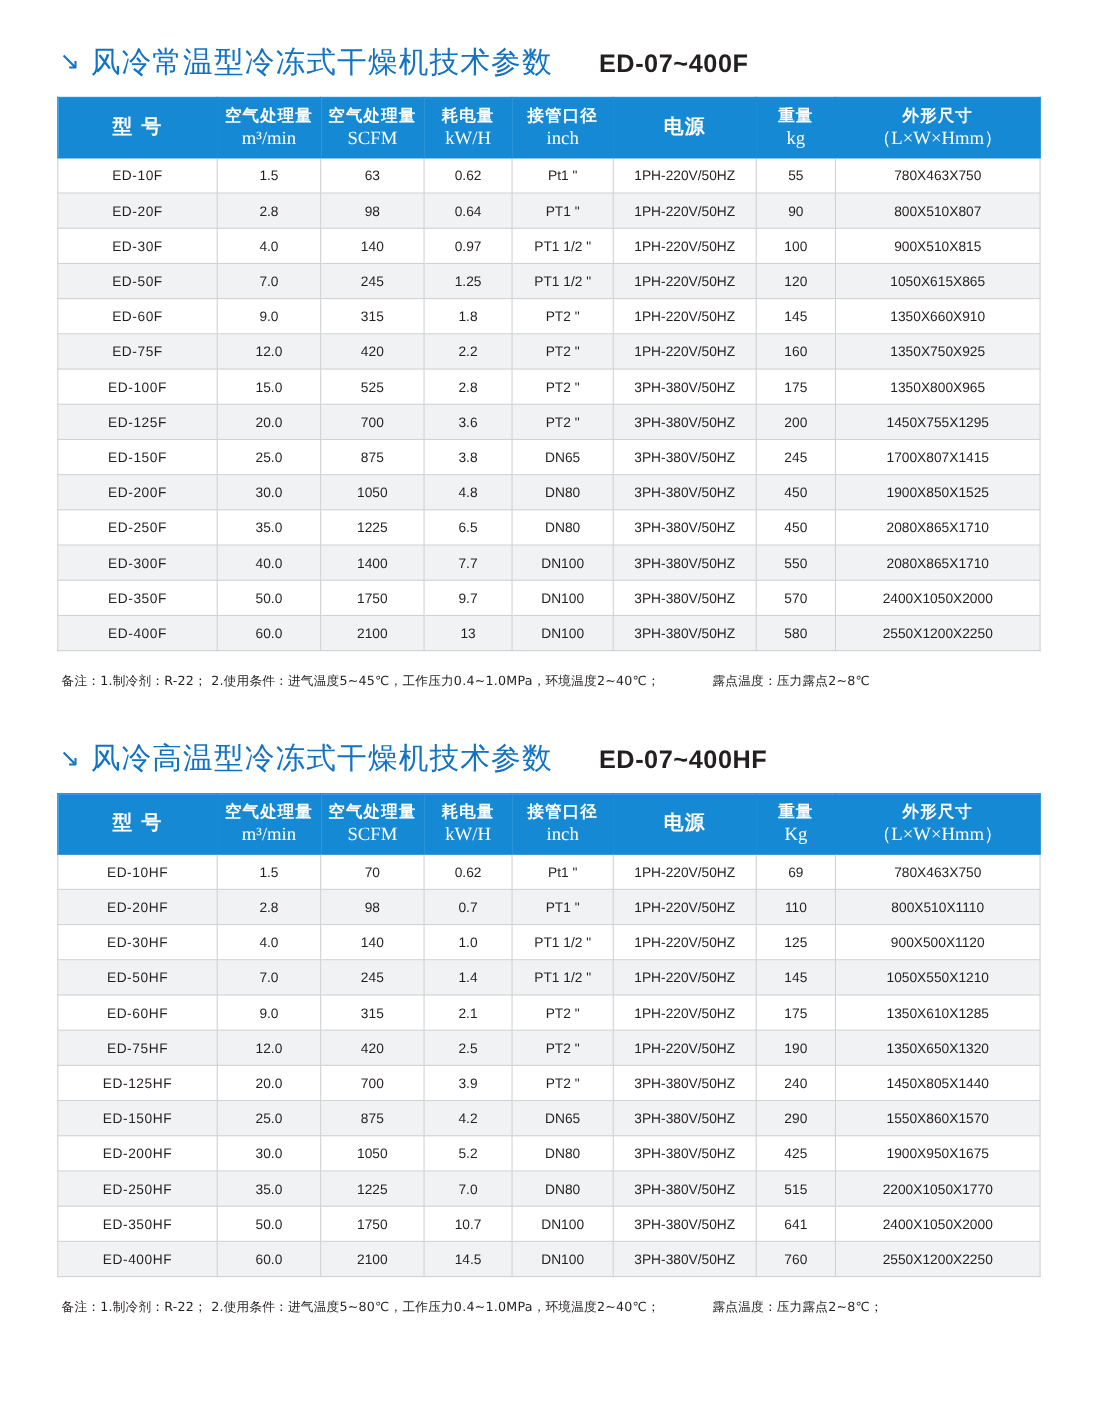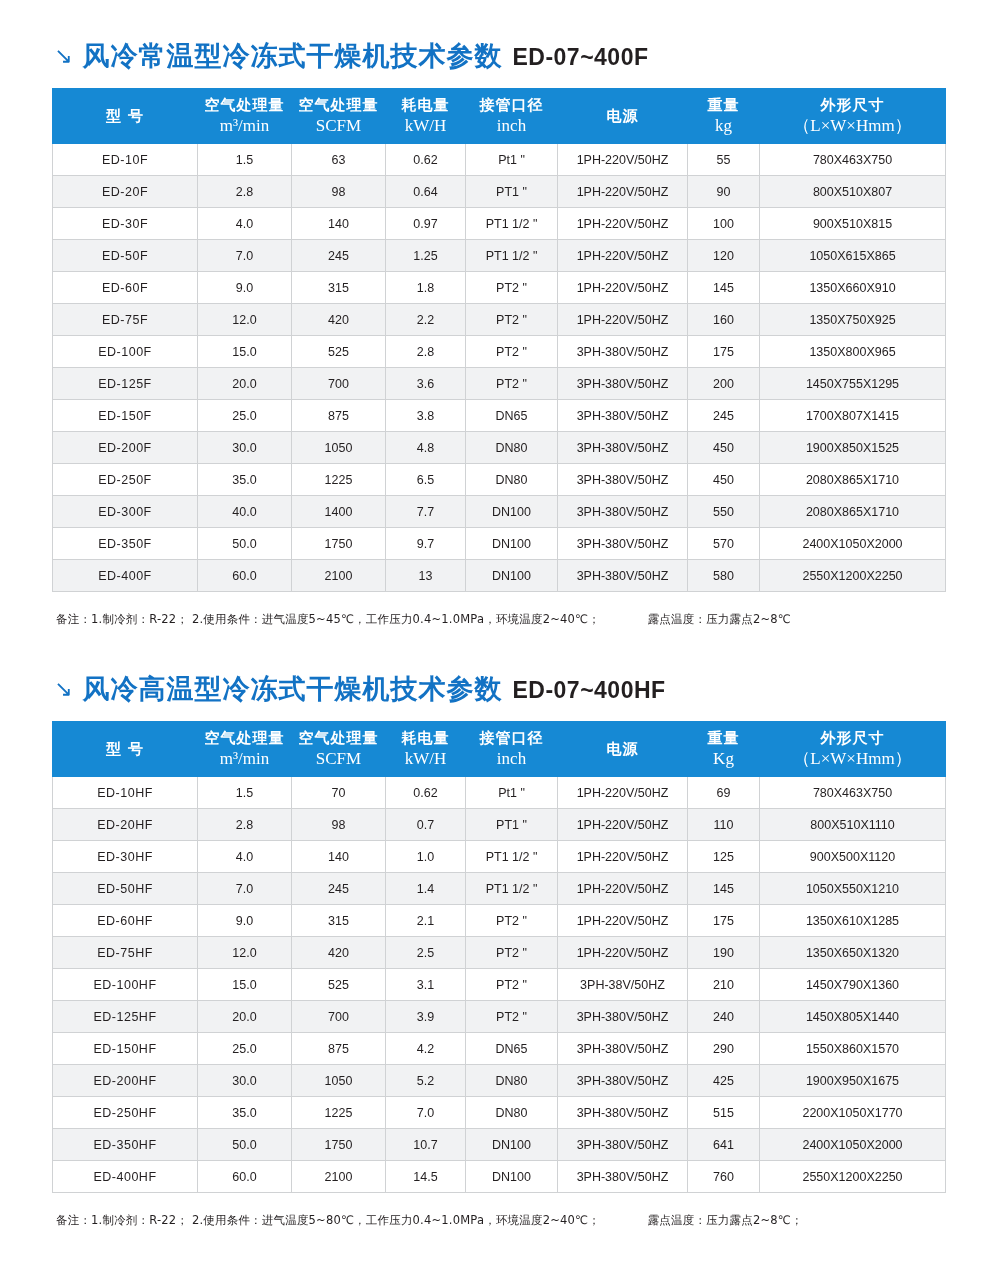--- a/index.html
+++ b/index.html
@@ -36,30 +36,31 @@
   }
   .title-arrow {
     color: #1272c4;
     font-size: 22px;
     line-height: 1;
     transform: translateY(-2px);
     display: inline-block;
   }
   .title-main {
     font-size: 27px;
-    font-weight: bold;
+    font-weight: normal;
     color: #1272c4;
     letter-spacing: 1px;
     font-family: "DejaVu Sans", "Liberation Sans", sans-serif;
   }
   .title-model {
     font-size: 23px;
     font-weight: bold;
     color: #231f20;
     letter-spacing: 0.5px;
+    margin-left: 32px;
   }
 
   table.spec {
     border-collapse: collapse;
     width: 893px;
     table-layout: fixed;
   }
   table.spec th, table.spec td {
     border: 1px solid #d0d2d4;
     text-align: center;
@@ -83,21 +84,21 @@
   }
   .th-sub {
     display: block;
     font-size: 17px;
     font-weight: normal;
     margin-top: 1px;
     font-family: Liberation Serif, serif;
   }
   .th-one {
     display: block;
-    font-size: 15px;
+    font-size: 18px;
     font-weight: bold;
     letter-spacing: 1px;
     font-family: "DejaVu Sans", "Liberation Sans", sans-serif;
   }
   table.spec tbody td {
     height: 31px;
     font-size: 12.5px;
     color: #231f20;
     background: #ffffff;
   }
@@ -443,30 +444,20 @@
           <td class="model">ED-75HF</td>
           <td>12.0</td>
           <td>420</td>
           <td>2.5</td>
           <td>PT2 "</td>
           <td>1PH-220V/50HZ</td>
           <td>190</td>
           <td>1350X650X1320</td>
         </tr>
         <tr>
-          <td class="model">ED-100HF</td>
-          <td>15.0</td>
-          <td>525</td>
-          <td>3.1</td>
-          <td>PT2 "</td>
-          <td>3PH-38V/50HZ</td>
-          <td>210</td>
-          <td>1450X790X1360</td>
-        </tr>
-        <tr>
           <td class="model">ED-125HF</td>
           <td>20.0</td>
           <td>700</td>
           <td>3.9</td>
           <td>PT2 "</td>
           <td>3PH-380V/50HZ</td>
           <td>240</td>
           <td>1450X805X1440</td>
         </tr>
         <tr>

